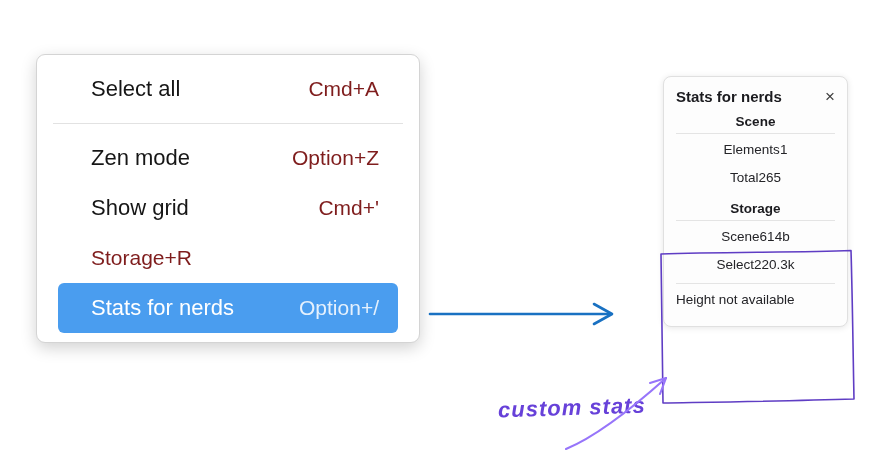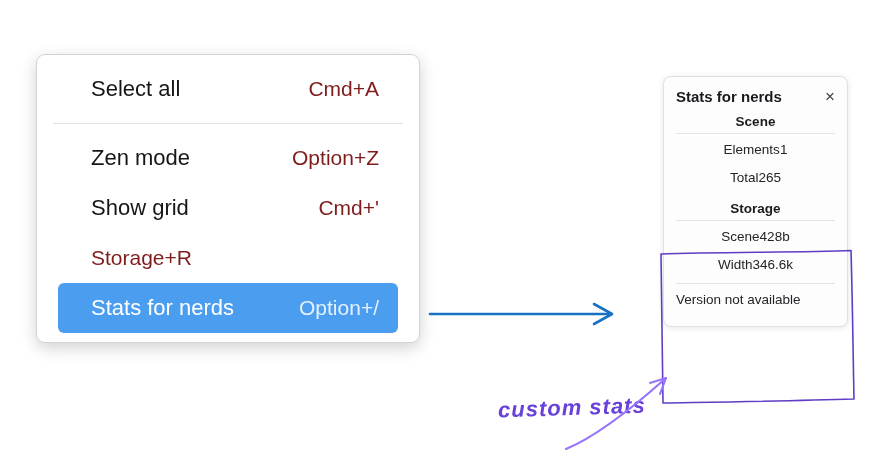--- a/index.html
+++ b/index.html
@@ -96,29 +96,29 @@
   </div>
   <div class="stat-row">
     <span>Total</span>
     <span>265</span>
   </div>
 
   <div class="section-heading">Storage</div>
   <hr class="rule">
   <div class="stat-row">
     <span>Scene</span>
-    <span>428b</span>
+    <span>614b</span>
   </div>
   <div class="stat-row">
-    <span>Width</span>
-    <span>346.6k</span>
+    <span>Select</span>
+    <span>220.3k</span>
   </div>
 
   <hr class="rule">
-  <div class="version-message">Version not available</div>
+  <div class="version-message">Height not available</div>
 </div>
 
 <div class="annotation-text">custom stats</div>
 
 <svg class="overlay" viewBox="0 0 873 461" aria-hidden="true">
 
   <g>
     <path class="blue-arrow" d="M 430 314 L 610 314"></path>
     <path class="blue-arrow" d="M 594 304 L 612 314 L 594 324"></path>
   </g>

